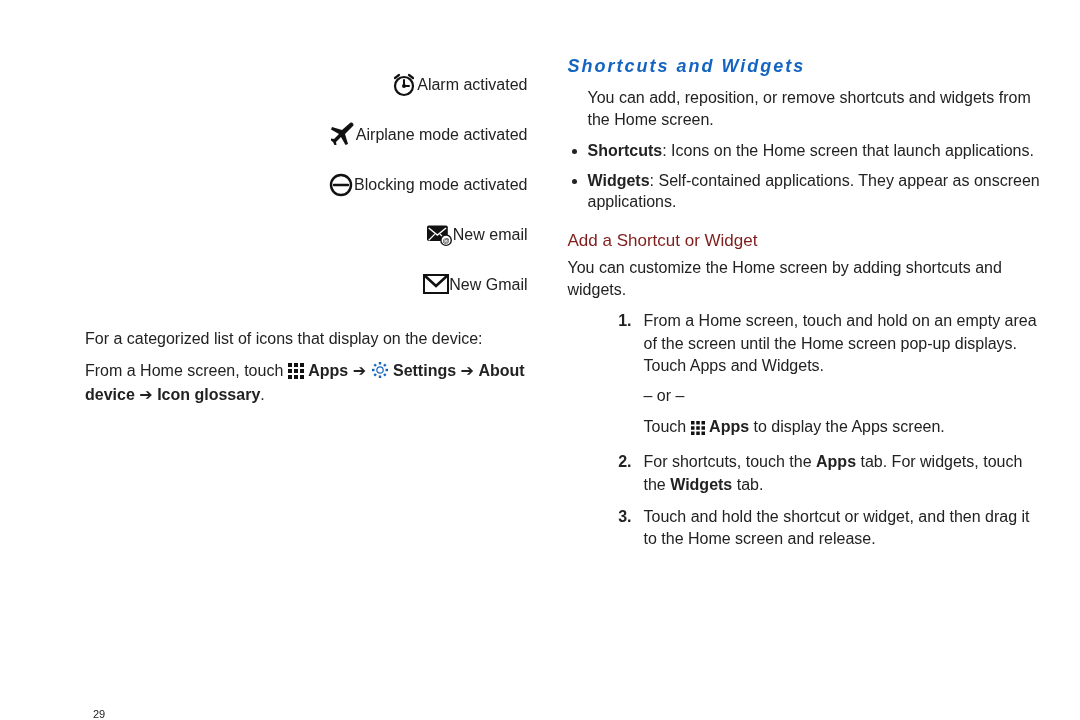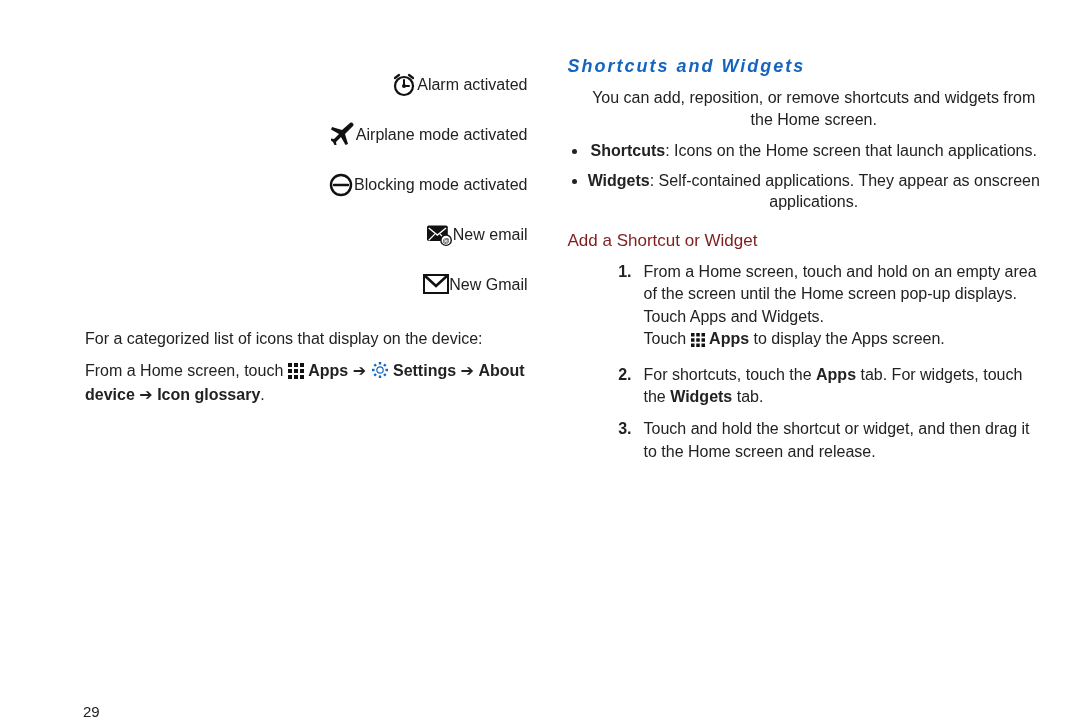--- a/index.html
+++ b/index.html
@@ -96,27 +96,27 @@
     text-align: right;
     padding-left: 6px;
   }
   .or {
     font-size: 16px;
     margin: 8px 0;
   }
   .page-number {
     position: absolute;
     bottom: -20px;
-    left: 28px;
-    font-size: 15px;
+    left: 38px;
+    font-size: 11px;
   }
   b { font-weight: 700; }
 
   .indent { padding-left: 38px; }
-  .sub-indent { padding-left: 20px; text-align: center; }
+  .sub-indent { padding-left: 20px; }
 </style>
 </head>
 <body>
 
 <div class="page">
 
   <div class="col col-left">
     <div class="icon-list">
       <div class="icon-row">
         <span class="icon-box">
@@ -229,26 +229,28 @@
     <ul class="bullet-list sub-indent">
       <li>
         <b>Shortcuts</b><span>: Icons on the Home screen that launch applications.</span>
       </li>
       <li>
         <b>Widgets</b><span>: Self-contained applications. They appear as onscreen applications.</span>
       </li>
     </ul>
 
     <div class="subsection">Add a Shortcut or Widget</div>
+    <p class="para" style="margin-top:2px">You can customize the Home screen by adding shortcuts and widgets.</p>
 
     <ol class="num-list indent">
       <li>
         <span class="num">1.</span>
         <div>
           <div>From a Home screen, touch and hold on an empty area of the screen until the Home screen pop-up displays. Touch Apps and Widgets.</div>
+          <div class="or">– or –</div>
           <div>
             <span>Touch</span>
             <span class="inline-icon">
               <svg width="14" height="14" viewBox="0 0 16 16">
                 <rect x="0" y="0" width="4" height="4" fill="#111"></rect>
                   <rect x="6" y="0" width="4" height="4" fill="#111"></rect>
                   <rect x="12" y="0" width="4" height="4" fill="#111"></rect>
                 <rect x="0" y="6" width="4" height="4" fill="#111"></rect>
                   <rect x="6" y="6" width="4" height="4" fill="#111"></rect>
                   <rect x="12" y="6" width="4" height="4" fill="#111"></rect>

